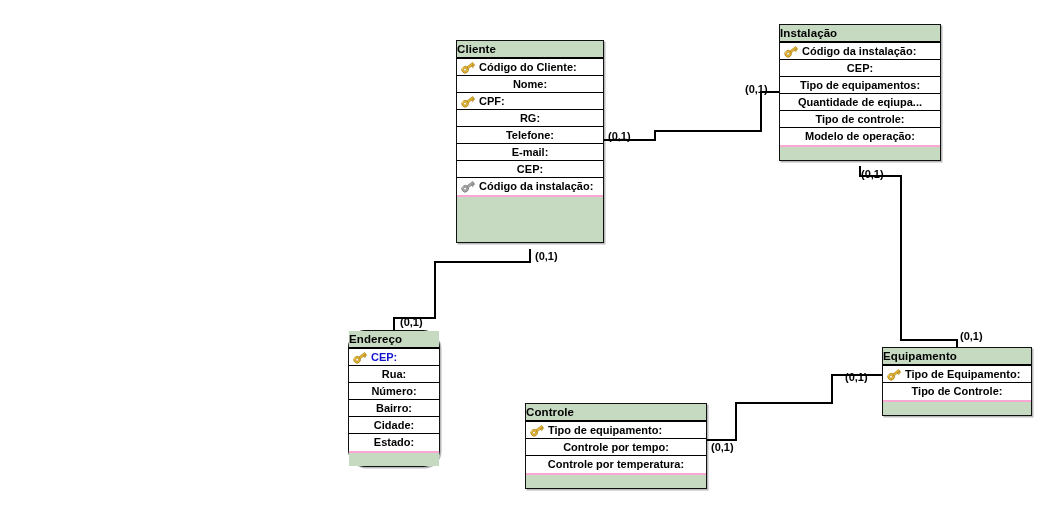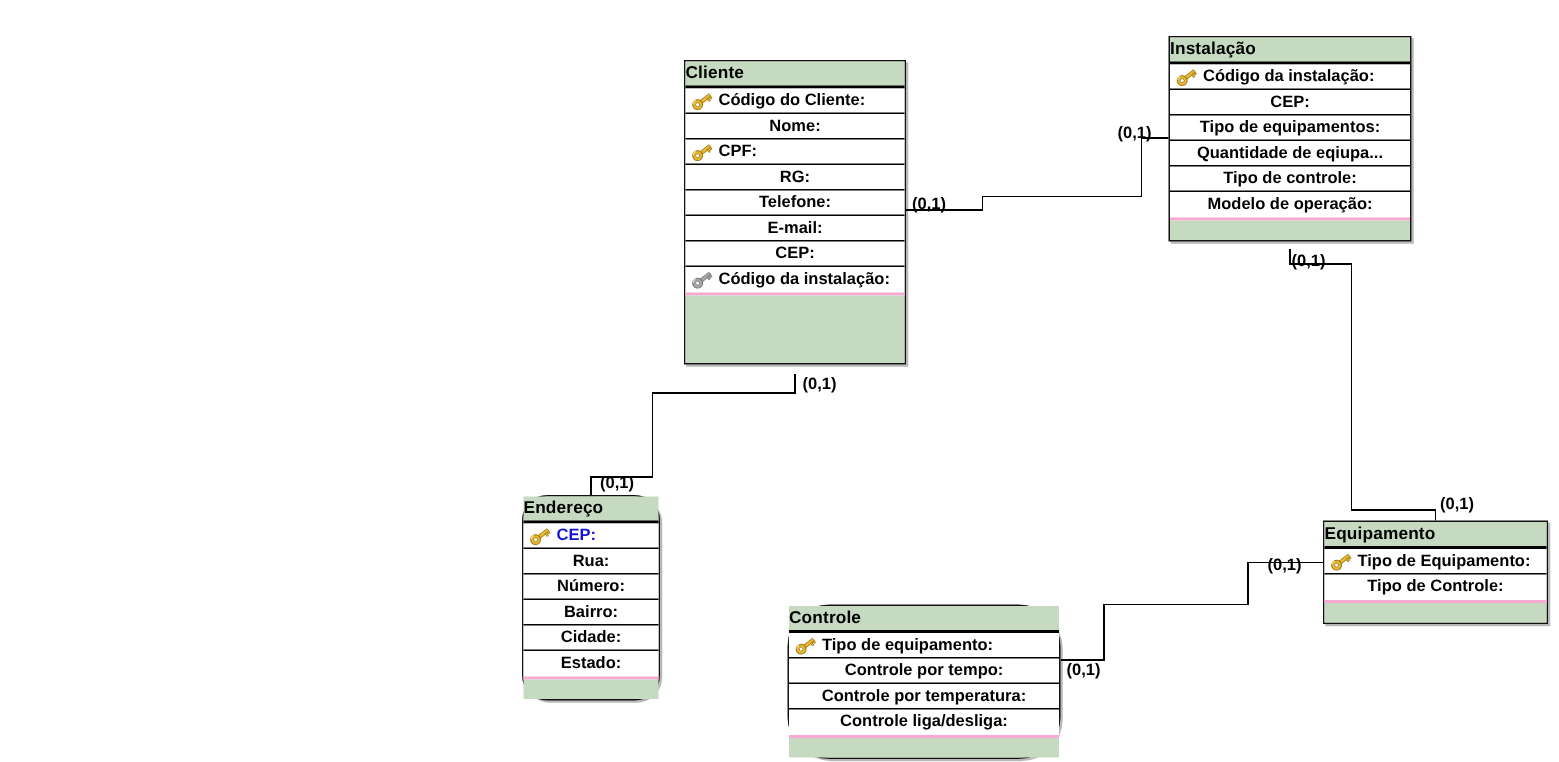--- a/index.html
+++ b/index.html
@@ -189,36 +189,35 @@
             </g>
           </svg><span>CEP:</span></div>
         <div class="attr nokey"><span>Rua:</span></div>
         <div class="attr nokey"><span>Número:</span></div>
         <div class="attr nokey"><span>Bairro:</span></div>
         <div class="attr nokey"><span>Cidade:</span></div>
         <div class="attr nokey"><span>Estado:</span></div>
       </div>
       <div class="methods" style="background: rgb(198, 218, 193);"></div>
     </div>
-    <div class="entity" style="left: 525px; top: 403px; width: 182px; border-color: rgb(17, 17, 17); border-radius: 28px;">
+    <div class="entity" style="left: 525px; top: 403px; width: 182px; border-color: rgb(17, 17, 17);">
       <div class="ent-title" style="background: rgb(198, 218, 193);">Controle</div>
       <div class="attrs" style="background: rgb(255, 255, 255);">
         <div class="attr"><svg class="keyicon" viewBox="0 0 16 13">
             <g transform="rotate(-38 8 6.5)">
               <rect x="6.4" y="5.4" width="8.4" height="2.3" rx="0.5" fill="#e8b830" stroke="#9a7410" stroke-width="0.55"></rect>
               <rect x="11.6" y="7.3" width="1.15" height="2.2" fill="#e8b830" stroke="#9a7410" stroke-width="0.5"></rect>
               <rect x="13.5" y="7.3" width="1.15" height="1.6" fill="#e8b830" stroke="#9a7410" stroke-width="0.5"></rect>
               <circle cx="4.3" cy="6.5" r="3.3" fill="#e8b830" stroke="#9a7410" stroke-width="0.65"></circle>
               <circle cx="4.3" cy="6.5" r="1.35" fill="#ffffff" stroke="#9a7410" stroke-width="0.5"></circle>
               <path d="M2.2 4.4 A3 3 0 0 1 5.2 3.4" stroke="#f6dd8a" stroke-width="0.7" fill="none"></path>
             </g>
           </svg><span>Tipo de equipamento:</span></div>
         <div class="attr nokey"><span>Controle por tempo:</span></div>
         <div class="attr nokey"><span>Controle por temperatura:</span></div>
-        <div class="attr nokey"><span>Controle liga/desliga:</span></div>
       </div>
       <div class="methods" style="background: rgb(198, 218, 193);"></div>
     </div>
     <div class="entity" style="left: 882px; top: 347px; width: 150px; border-color: rgb(17, 17, 17);">
       <div class="ent-title" style="background: rgb(198, 218, 193);">Equipamento</div>
       <div class="attrs" style="background: rgb(255, 255, 255);">
         <div class="attr"><svg class="keyicon" viewBox="0 0 16 13">
             <g transform="rotate(-38 8 6.5)">
               <rect x="6.4" y="5.4" width="8.4" height="2.3" rx="0.5" fill="#e8b830" stroke="#9a7410" stroke-width="0.55"></rect>
               <rect x="11.6" y="7.3" width="1.15" height="2.2" fill="#e8b830" stroke="#9a7410" stroke-width="0.5"></rect>

